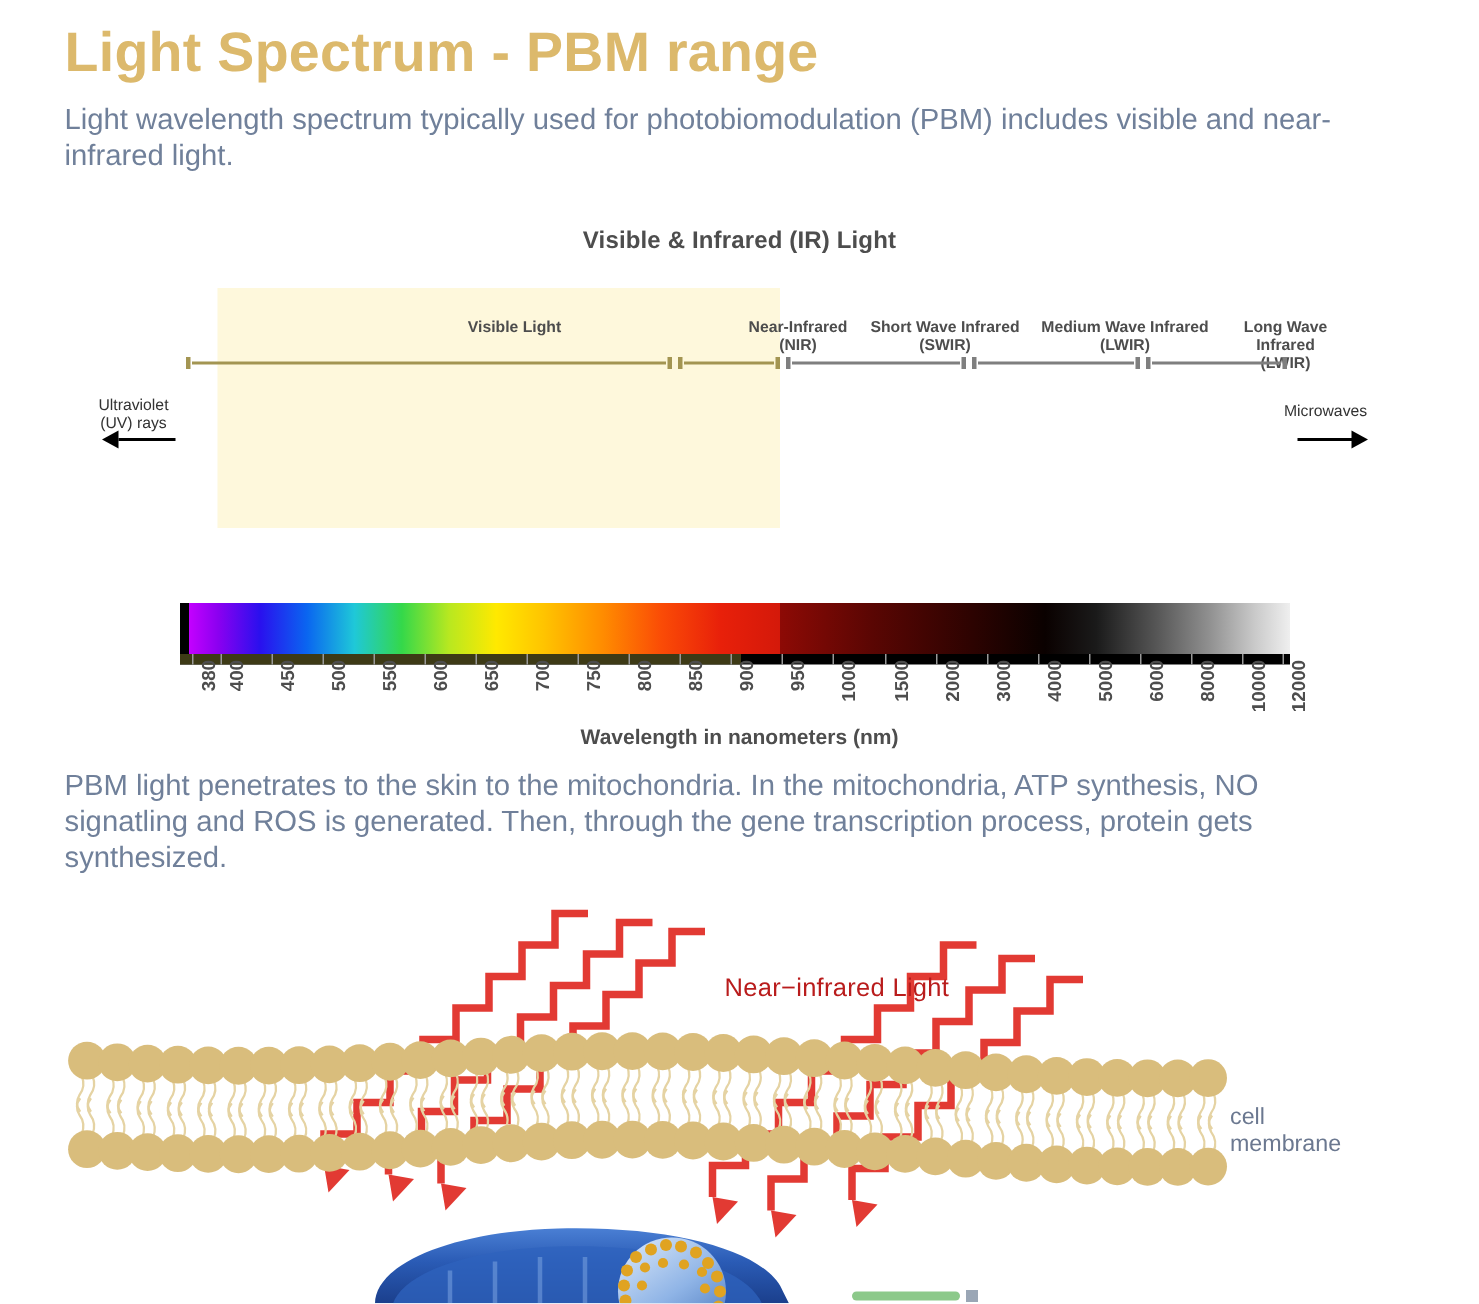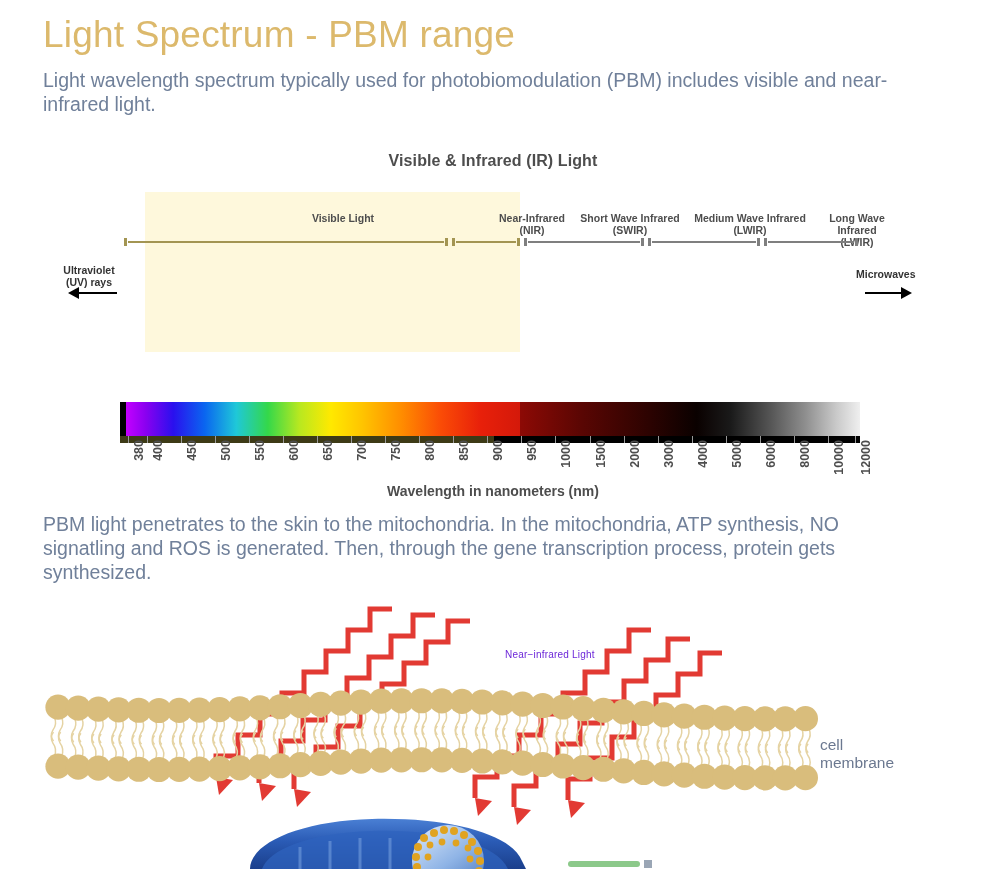--- a/index.html
+++ b/index.html
@@ -6,21 +6,21 @@
   body{
     width:986px;height:869px;overflow:hidden;background:#ffffff;
     font-family:"Liberation Sans", sans-serif;
     -webkit-font-smoothing:antialiased;
   }
   .page{position:relative;width:986px;height:869px;}
 
   
   h1.section-title{
     position:absolute;margin:0;
-    font-size:37px;font-weight:normal;letter-spacing:.2px;
+    font-size:37px;font-weight:bold;letter-spacing:.2px;
     color:#dcb96c;
     text-align:right;
   }
   p.section-body{
     position:absolute;margin:0;
     font-size:19.5px;line-height:24px;color:#70809a;
     font-weight:400;
   }
 
   
@@ -51,36 +51,36 @@
   .tick-strip .olive{position:absolute;left:0;top:0;height:7px;width:50.6%;background:#3d3a16;}
   .tick-strip i{position:absolute;top:0;width:1px;height:7px;background:#9a9a9a;}
   .ticklabels{position:absolute;left:120px;top:300px;width:740px;height:48px;}
   .ticklabels span{
     position:absolute;top:0;
     font-size:12.5px;font-weight:bold;color:#4d4d4d;
     transform-origin:left top;transform:rotate(-90deg) translate(-100%,0);
     white-space:nowrap;
   }
 
-  .side-label{position:absolute;font-size:10.5px;font-weight:bold;color:#333;text-align:center;line-height:12px;}
+  .side-label{position:absolute;font-size:10.5px;font-weight:normal;color:#333;text-align:center;line-height:12px;}
   .arrow-line{position:absolute;height:2px;background:#000;}
   .arrow-head{position:absolute;width:0;height:0;}
   .arrow-head.left{border-top:6px solid transparent;border-bottom:6px solid transparent;border-right:11px solid #000;}
   .arrow-head.right{border-top:6px solid transparent;border-bottom:6px solid transparent;border-left:11px solid #000;}
 
   .axis-caption{
     position:absolute;left:0;top:343px;width:986px;text-align:center;
     font-size:14px;font-weight:bold;color:#4d4d4d;
   }
 
   
   .mech-figure{position:absolute;left:0;top:595px;width:986px;height:274px;overflow:hidden;}
   .nir-label{
-    position:absolute;left:505px;top:649px;
-    font-size:10px;color:#6d28d9;letter-spacing:.2px;
+    position:absolute;left:483px;top:649px;
+    font-size:17px;color:#b91c1c;letter-spacing:.2px;
   }
   .cell-label{
     position:absolute;left:820px;top:736px;
     font-size:15.5px;color:#6b7890;line-height:18px;
   }
 </style>
 </head>
 <body>
 
 <div class="page">

